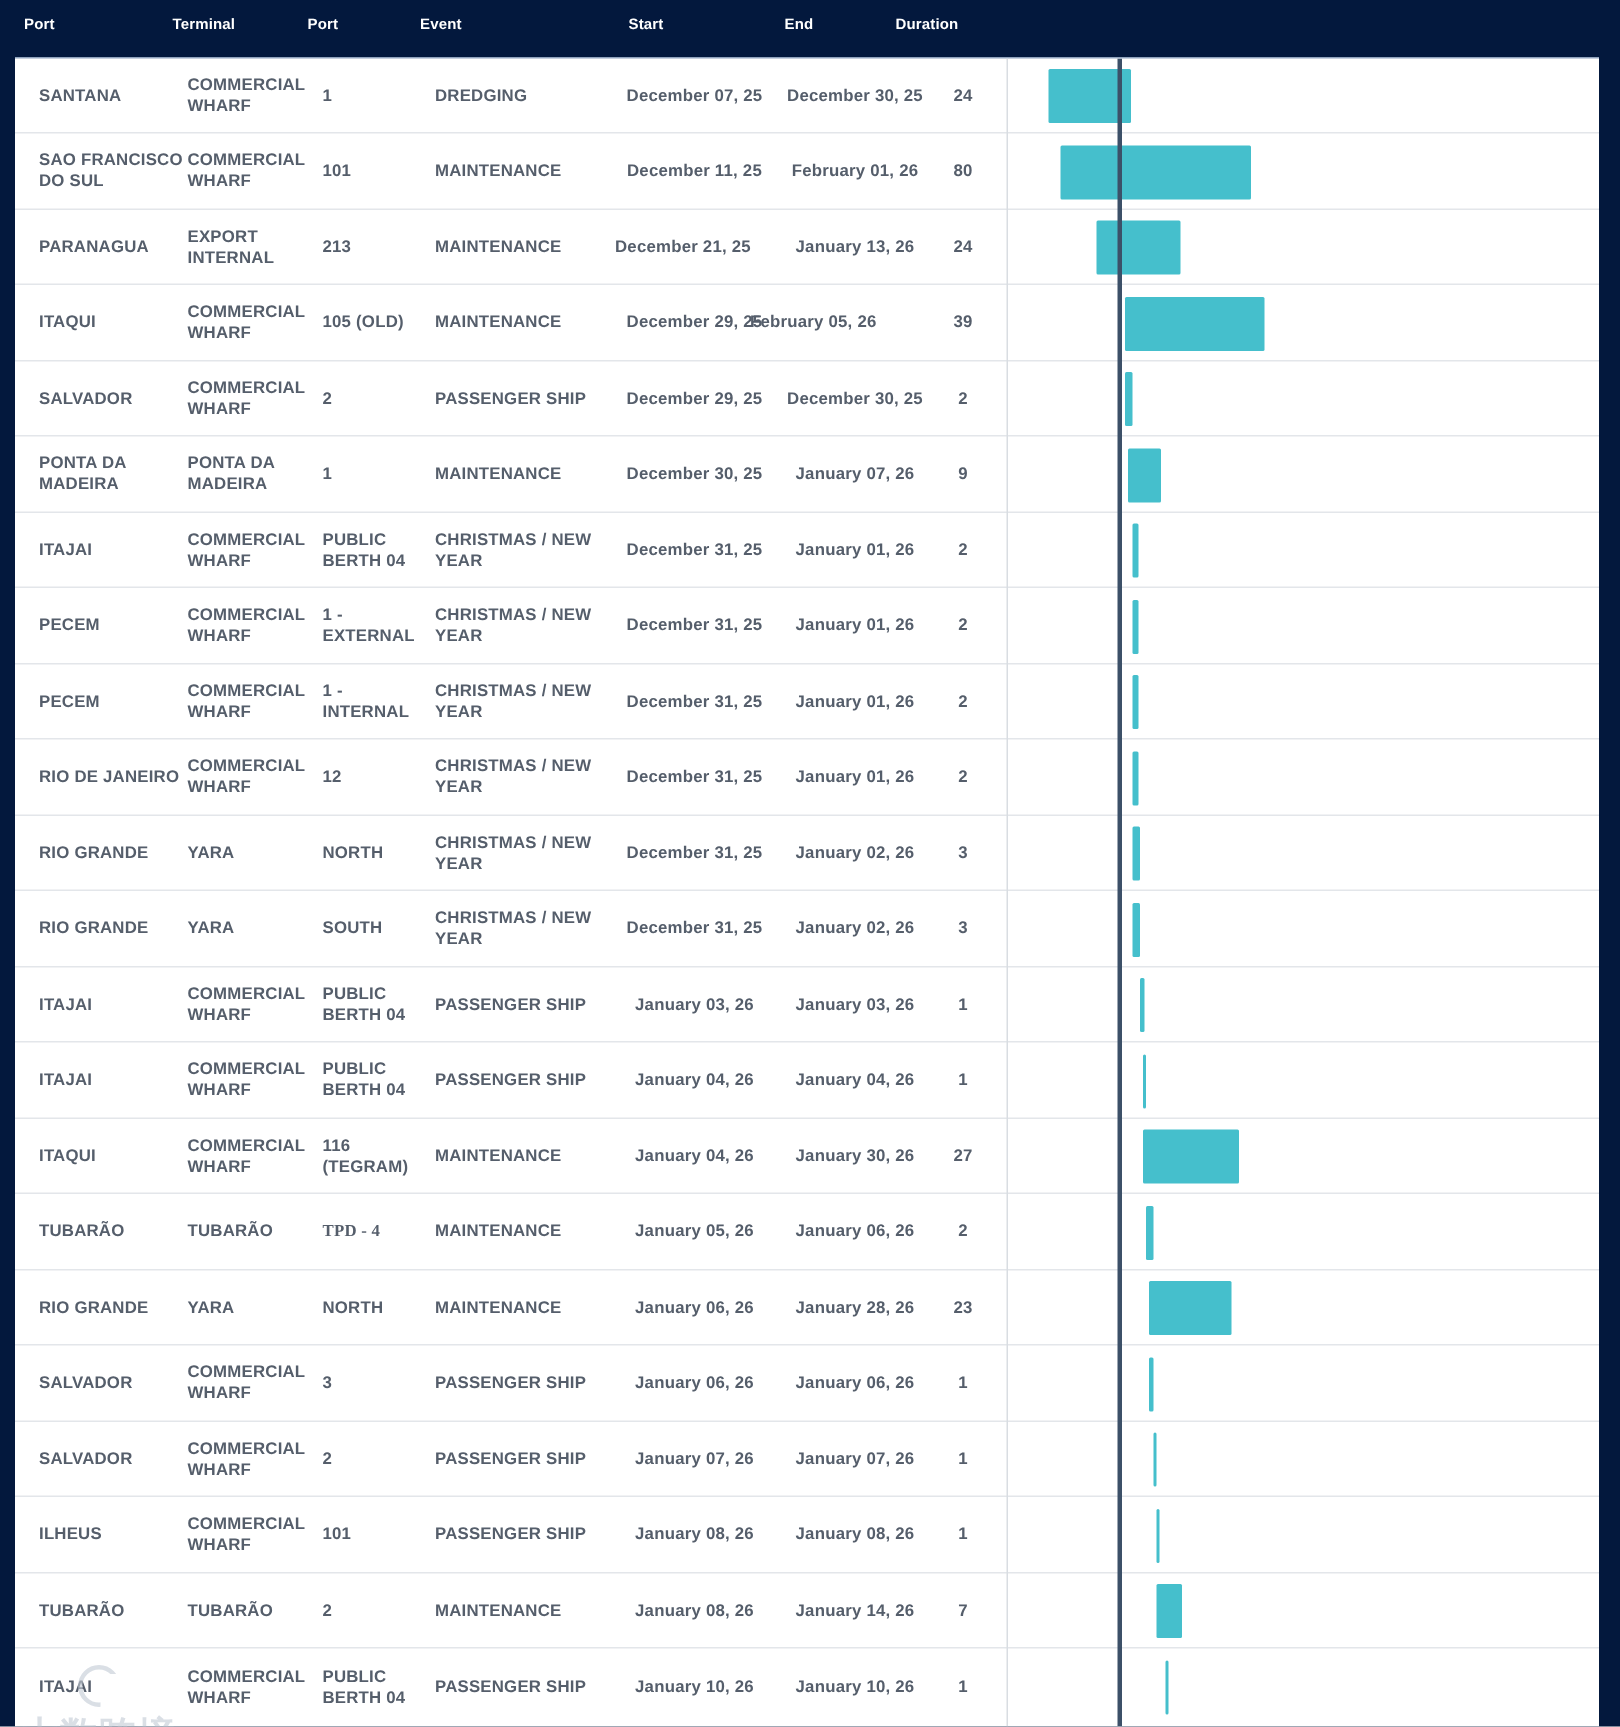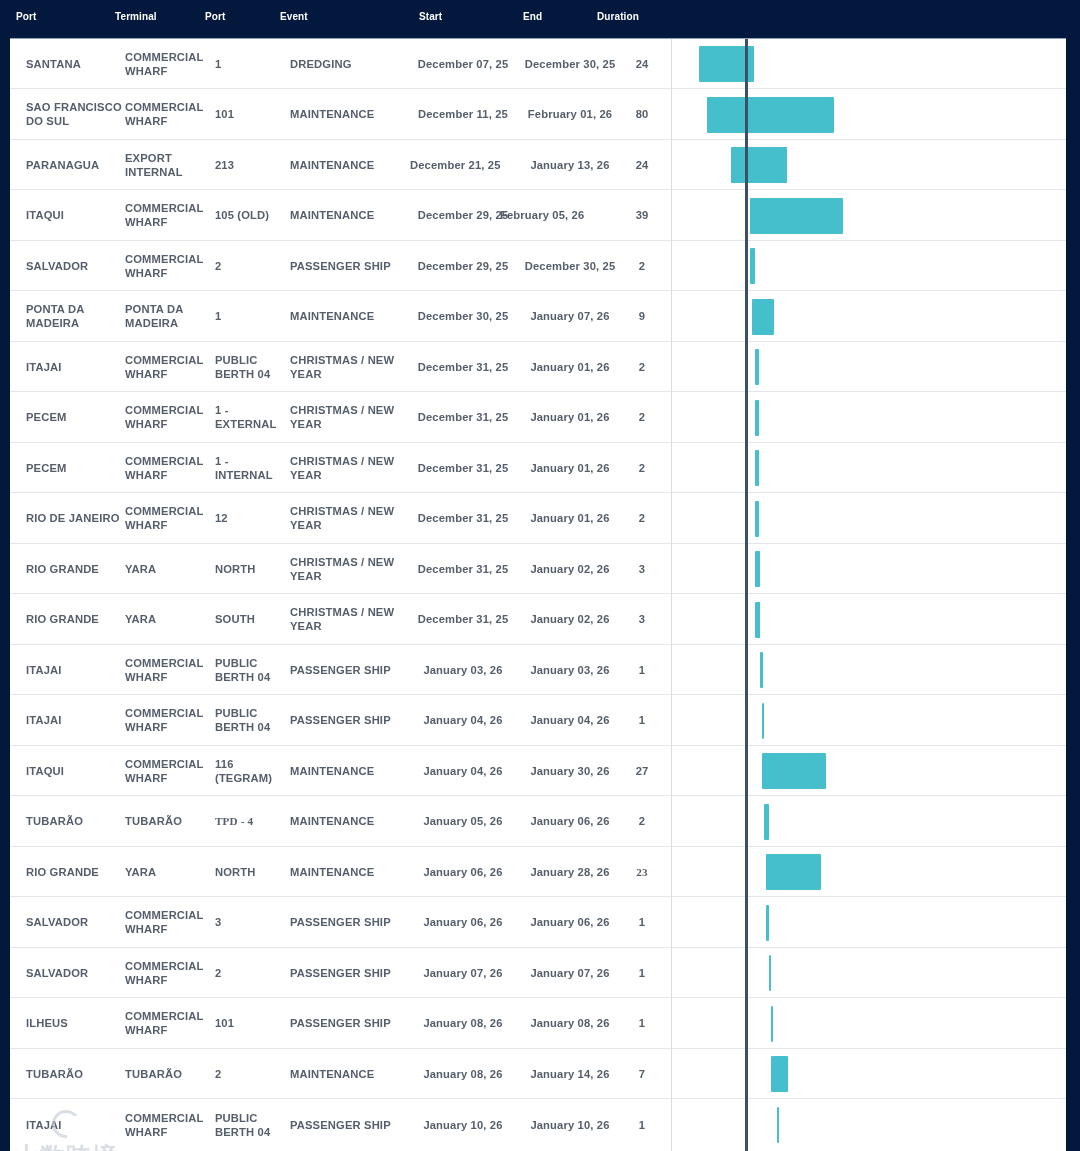--- a/index.html
+++ b/index.html
@@ -308,21 +308,21 @@
           <div class="bar" title="TUBARÃO — MAINTENANCE (January 05, 26 → January 06, 26)" style="left: 92px; width: 5px; top: 8px; height: 36px;"></div>
         </div>
       </div>
       <div class="row" style="height: 50px;">
         <div class="cell" style="left: 16px; width: 96px; top: 50%; transform: translateY(-50%);">RIO GRANDE</div>
         <div class="cell" style="left: 115px; width: 84px; top: 50%; transform: translateY(-50%);">YARA</div>
         <div class="cell" style="left: 205px; width: 68px; top: 50%; transform: translateY(-50%);">NORTH</div>
         <div class="cell" style="left: 280px; width: 108px; top: 50%; transform: translateY(-50%);">MAINTENANCE</div>
         <div class="cell" style="left: 400px; width: 106px; top: 50%; transform: translateY(-50%); text-align: center;">January 06, 26</div>
         <div class="cell" style="left: 512px; width: 96px; top: 50%; transform: translateY(-50%); text-align: center;">January 28, 26</div>
-        <div class="cell num" style="left: 613px; width: 38px; top: 50%; transform: translateY(-50%); text-align: center; font-family: Liberation Serif, serif;">23</div>
+        <div class="cell num" style="left: 613px; width: 38px; top: 50%; transform: translateY(-50%); text-align: center;">23</div>
         <div class="lane">
           <div class="bar" title="RIO GRANDE — MAINTENANCE (January 06, 26 → January 28, 26)" style="left: 94px; width: 55px; top: 7px; height: 36px;"></div>
         </div>
       </div>
       <div class="row" style="height: 51px;">
         <div class="cell" style="left: 16px; width: 96px; top: 50%; transform: translateY(-50%);">SALVADOR</div>
         <div class="cell" style="left: 115px; width: 84px; top: 50%; transform: translateY(-50%);">COMMERCIAL WHARF</div>
         <div class="cell" style="left: 205px; width: 68px; top: 50%; transform: translateY(-50%);">3</div>
         <div class="cell" style="left: 280px; width: 108px; top: 50%; transform: translateY(-50%);">PASSENGER SHIP</div>
         <div class="cell" style="left: 400px; width: 106px; top: 50%; transform: translateY(-50%); text-align: center;">January 06, 26</div>

